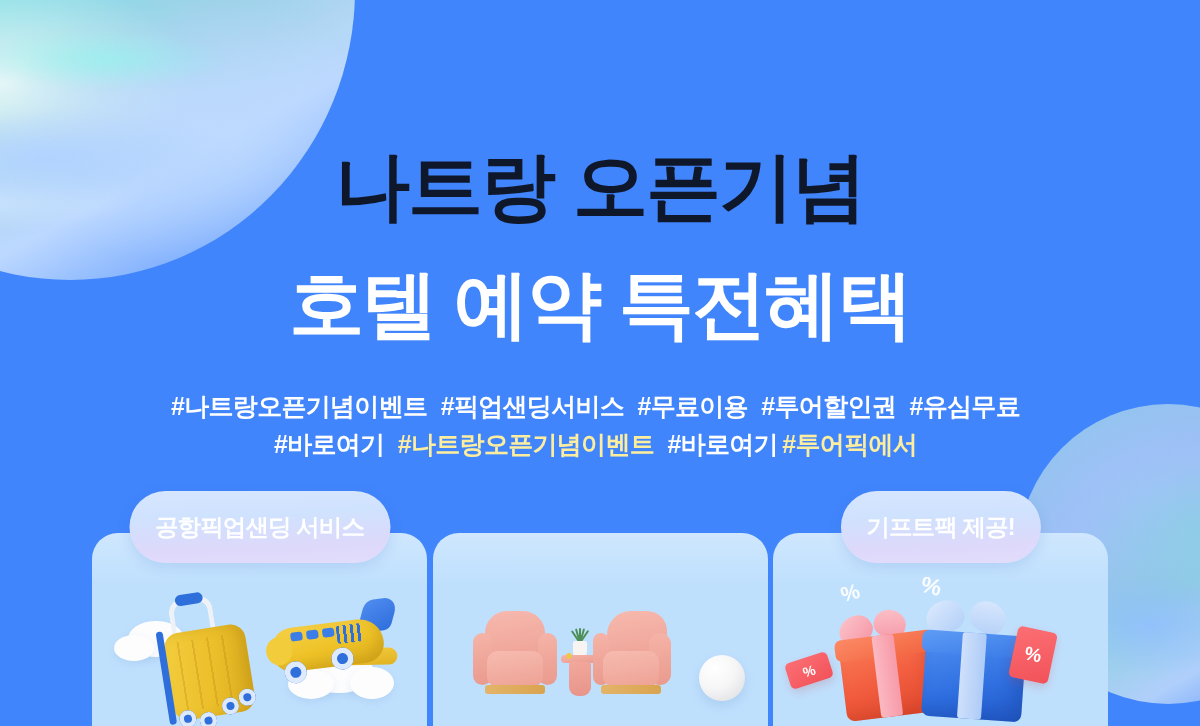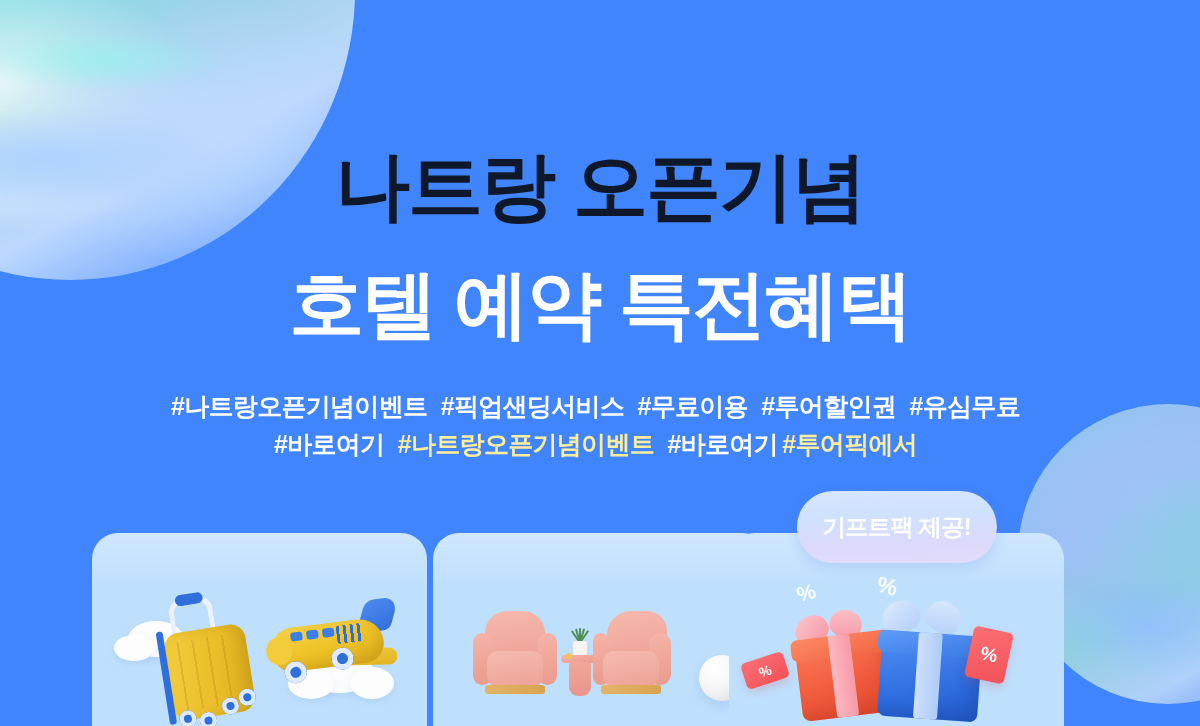--- a/index.html
+++ b/index.html
@@ -138,21 +138,21 @@
   .cards { position:absolute; left:0; top:533px; width:1200px; height:193px; }
 
   .card {
     position:absolute; top:0;
     width:335px; height:193px;
     background:linear-gradient(180deg,#cfe7fe 0%,#bfe0fd 26%,#bfe0fd 100%);
     border-radius:26px 26px 0 0;
   }
   .card-1 { left:92px; }
   .card-2 { left:432.5px; }
-  .card-3 { left:729px;text-align:right; }
+  .card-3 { left:773px;text-align:right; }
 
   .card-pill {
     position:absolute; left:50%; top:-42px; transform:translateX(-50%);
     height:72px; padding:0 26px;
     display:flex; align-items:center; justify-content:center;
     border-radius:36px;
     background:linear-gradient(178deg,#d7e6ff 0%,#cfe2fe 34%,#ddd9fb 74%,#e3dcfb 100%);
     box-shadow:0 4px 14px rgba(50,95,190,.14);
     color:#ffffff; font-weight:700; font-size:23.5px; letter-spacing:-.9px;
     white-space:nowrap;
@@ -337,20 +337,21 @@
       <span class="tag plain" style="margin-right: 9px;">#바로여기</span>
       <span class="tag accent" style="margin-right: 9px;">#나트랑오픈기념이벤트</span>
       <span class="tag plain" style="">#바로여기</span>
       <span class="tag accent" style="margin-right: 9px; text-align: right;">#투어픽에서</span>
     </span>
   </div>
 
   <div class="cards">
 
     <div class="card card-1">
+      <div class="card-pill">공항픽업샌딩 서비스</div>
       <div class="art">
         <div class="cloud c1a"></div>
           <div class="cloud c1b"></div>
           <div class="cloud c1c"></div>
         <div class="cloud c2a"></div>
           <div class="cloud c2b"></div>
           <div class="cloud c2c"></div>
 
         <div class="suitcase">
           <div class="handle"></div>

